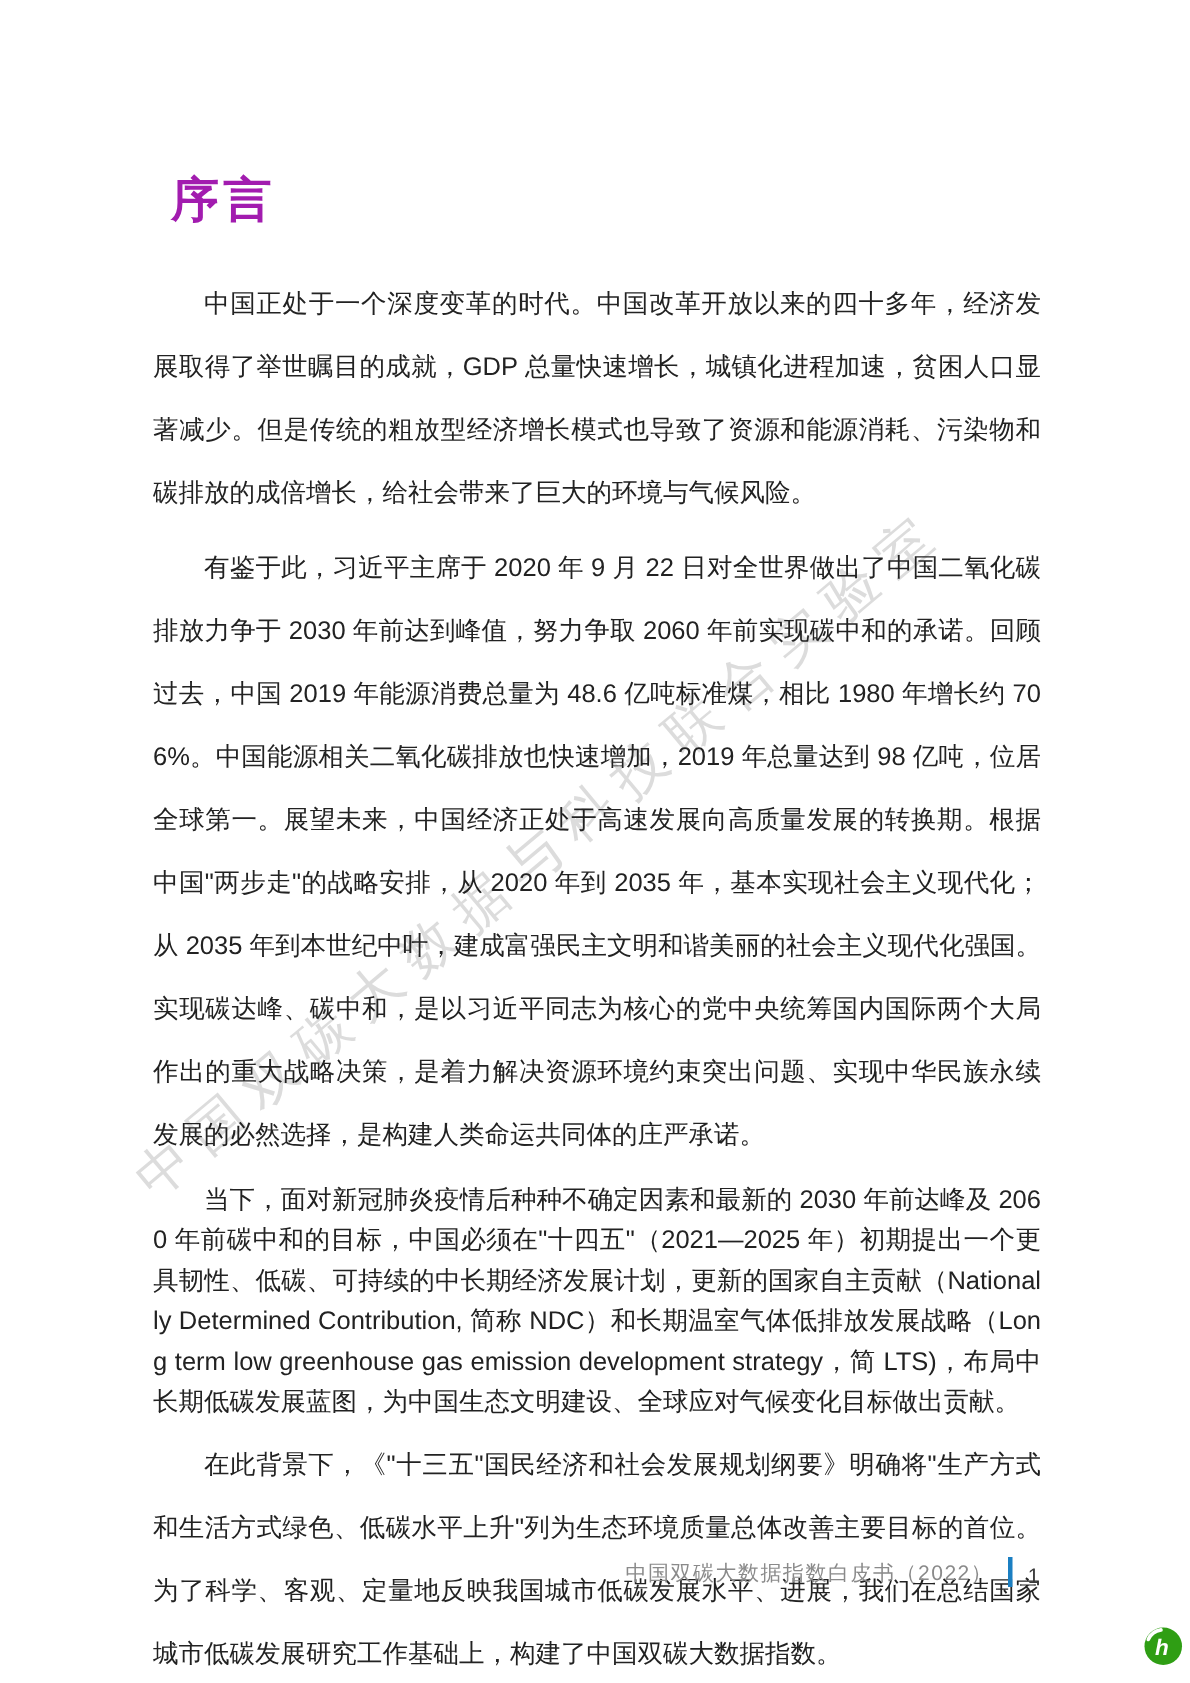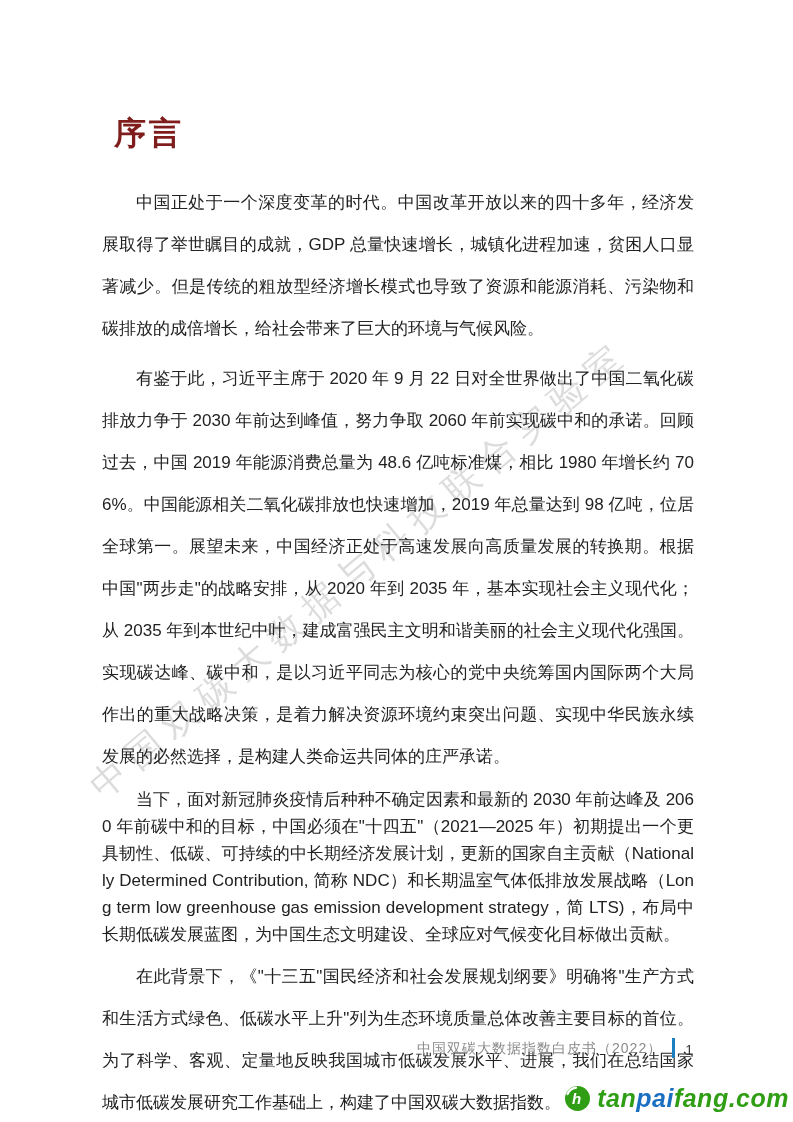--- a/index.html
+++ b/index.html
@@ -27,21 +27,21 @@
   }
   .content{
     position:absolute;
     left:102px;top:112px;
     width:592px;
     z-index:1;
   }
   .title{
     font-size:32px;
     font-weight:bold;
-    color:#7f1d1d;
+    color:#a21caf;
     margin:0 0 26px 12px;
     letter-spacing:3px;
   }
   .content p{
     font-size:17px;
     line-height:42px;
     color:#222222;
     text-align:justify;
     text-indent:2em;
     margin:0 0 8px 0;
@@ -101,18 +101,15 @@
     <span class="divider"></span>
     <span class="page-num">1</span>
   </div>
 
   <div class="sitelogo">
     <svg class="logo-icon" viewBox="0 0 27 27">
       <circle cx="13.5" cy="13.5" r="12.5" fill="#2f9e14"></circle>
       <path d="M 3.5 9 A 11 11 0 0 1 12 2.6" fill="none" stroke="#ffffff" stroke-width="2.4" stroke-linecap="round"></path>
       <text x="8" y="19" font-size="15" font-style="italic" font-weight="bold" fill="#ffffff" font-family="Liberation Sans, sans-serif">h</text>
     </svg>
-    <span>
-      <span class="logo-green">tan</span><span class="logo-blue">pai</span><span class="logo-green">fang.com</span>
-    </span>
   </div>
 
 </div>
 
 </body></html>

